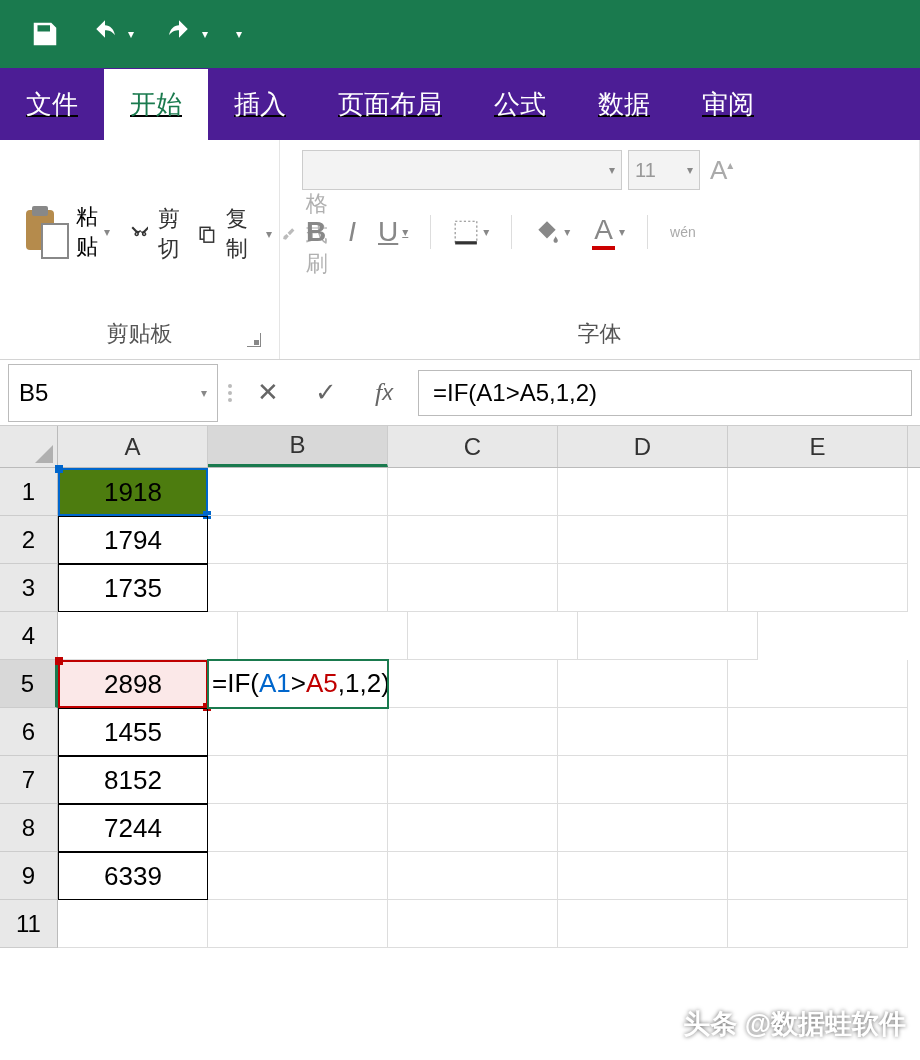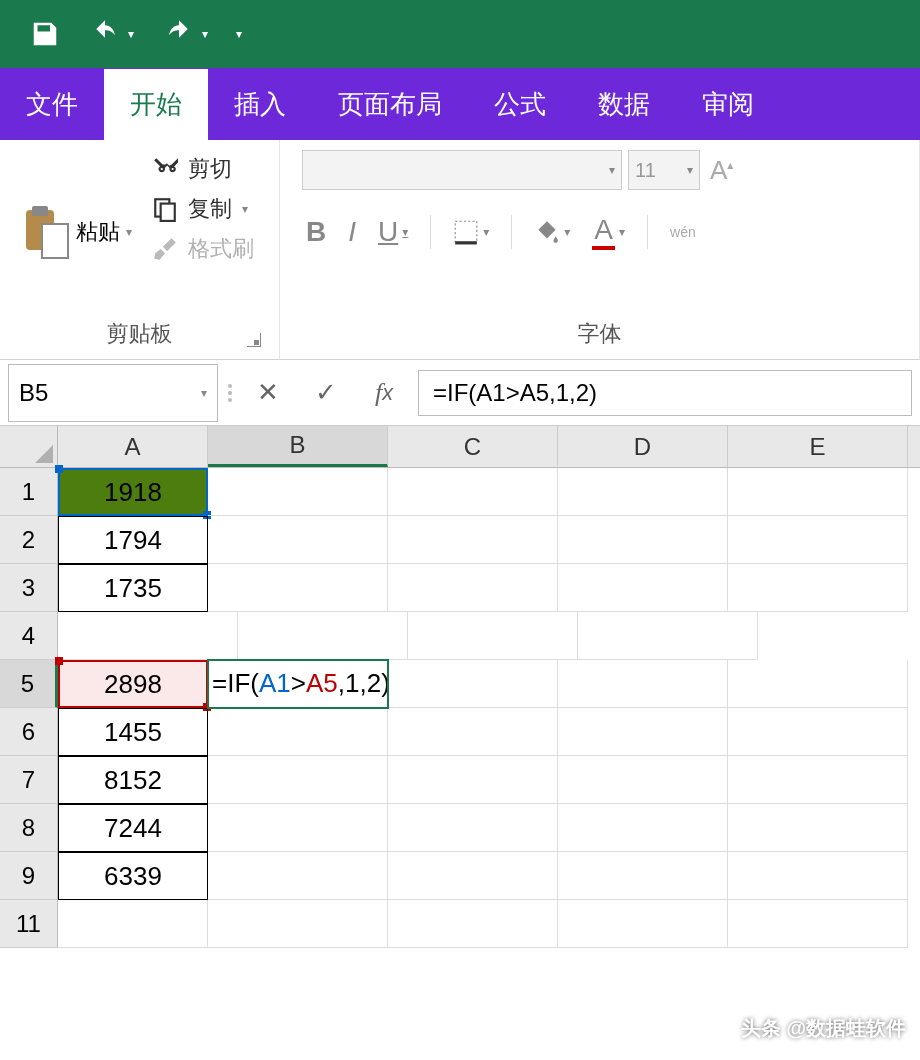--- a/index.html
+++ b/index.html
@@ -5,36 +5,36 @@
 * { margin: 0; padding: 0; box-sizing: border-box; font-family: "Microsoft YaHei", Arial, sans-serif; }
 body { width: 920px; height: 1060px; background: #fff; overflow: hidden; position: relative; }
 
 
 .titlebar { background: #1a7a4e; height: 68px; display: flex; align-items: center; padding-left: 30px; gap: 28px; }
 .qat-btn { color: #fff; display: flex; align-items: center; gap: 6px; cursor: pointer; }
 .qat-btn svg { fill: #fff; }
 .qat-drop { color: #fff; font-size: 12px; }
 
 
-.ribbon-tabs { background: #6d28d9; height: 72px; display: flex; align-items: flex-end; }
+.ribbon-tabs { background: #4c1d95; height: 72px; display: flex; align-items: flex-end; text-decoration: underline; }
 .tab { color: #fff; padding: 18px 26px; font-size: 26px; cursor: pointer; }
 .tab.active { background: #fff; color: #1a7a4e; }
 
 
 .ribbon { background: #fff; border-bottom: 1px solid #d4d4d4; height: 220px; display: flex; }
 .group { border-right: 1px solid #e5e5e5; padding: 10px 14px 6px 14px; display: flex; flex-direction: column; }
 .group-body { flex: 1; display: flex; }
 .group-label { text-align: center; font-size: 22px; color: #555; padding: 6px 0 4px 0; position: relative; }
 .dialog-launcher { position: absolute; right: 4px; bottom: 6px; width: 14px; height: 14px; border: 1px solid #888; border-top: none; border-left: none; }
 .dialog-launcher::after { content: ''; position: absolute; right: 1px; bottom: 1px; width: 5px; height: 5px; background: #888; }
 
 
 .paste-btn { display: flex; flex-direction: row; align-items: center; gap: 6px; padding: 6px 8px; cursor: pointer; }
 .paste-icon { width: 48px; height: 56px; position: relative; }
-.clip-actions { display: flex; flex-direction: column; gap: 10px; padding-left: 12px; padding-top: 4px; }
+.clip-actions { display: flex; flex-direction: row; gap: 10px; padding-left: 12px; padding-top: 4px; }
 .clip-item { display: flex; align-items: center; gap: 10px; font-size: 22px; color: #333; cursor: pointer; }
 .clip-item.disabled { color: #b0b0b0; }
 .clip-item svg { width: 26px; height: 26px; }
 
 
 .font-row { display: flex; align-items: center; gap: 6px; margin-bottom: 24px; padding-left: 8px; }
 .font-name-sel { width: 320px; height: 40px; border: 1px solid #ccc; background: #f3f3f3; display: flex; align-items: center; justify-content: flex-end; padding: 0 6px; }
 .font-size-sel { width: 72px; height: 40px; border: 1px solid #ccc; background: #f3f3f3; display: flex; align-items: center; justify-content: space-between; padding: 0 6px; color: #999; font-size: 20px; }
 .font-grow { color: #aaa; font-size: 26px; padding: 4px; }
 .font-tools { display: flex; align-items: center; gap: 22px; padding-left: 12px; color: #888; font-size: 28px; }
@@ -77,21 +77,21 @@
 .ref-blue::after { content: ''; position: absolute; right: -4px; bottom: -4px; width: 8px; height: 8px; background: #0066cc; }
 .ref-blue::before { content: ''; position: absolute; left: -4px; top: -4px; width: 8px; height: 8px; background: #0066cc; }
 .ref-red { outline: 2px solid #c00000; outline-offset: -2px; background: #fbe8e8; }
 .ref-red::after { content: ''; position: absolute; right: -4px; bottom: -4px; width: 8px; height: 8px; background: #c00000; }
 .ref-red::before { content: ''; position: absolute; left: -4px; top: -4px; width: 8px; height: 8px; background: #c00000; }
 .editing { outline: 2px solid #1a7a4e; outline-offset: -1px; justify-content: flex-start; padding-left: 4px; overflow: visible; white-space: nowrap; z-index: 5; background: #fff; }
 
 .formula-text .ref1 { color: #0066cc; }
 .formula-text .ref2 { color: #c00000; }
 
-.watermark { position: absolute; right: 14px; bottom: 18px; font-size: 20px; color: #fff; text-shadow: 0 0 4px rgba(0,0,0,.6); font-weight: bold; }
+.watermark { position: absolute; right: 14px; bottom: 18px; font-size: 27px; color: #fff; text-shadow: 0 0 4px rgba(0,0,0,.6); font-weight: bold; }
 </style>
 </head>
 <body>
 
 <div class="titlebar">
   <div class="qat-btn">
     <svg width="30" height="30" viewBox="0 0 24 24">
         <path d="M3 3h14l4 4v14H3V3zm3 2v5h10V5H6zm1 9h10v5H7v-5z"></path>
       </svg>
   </div>

